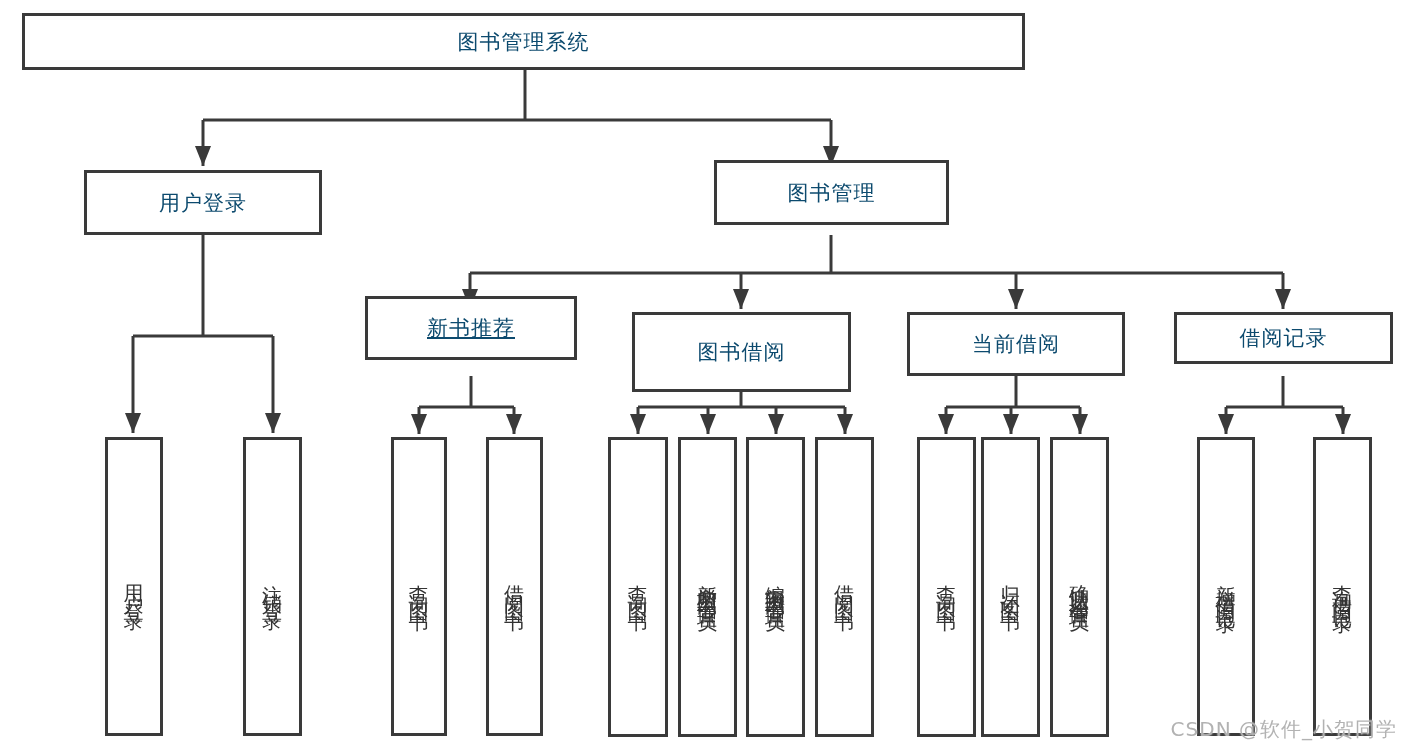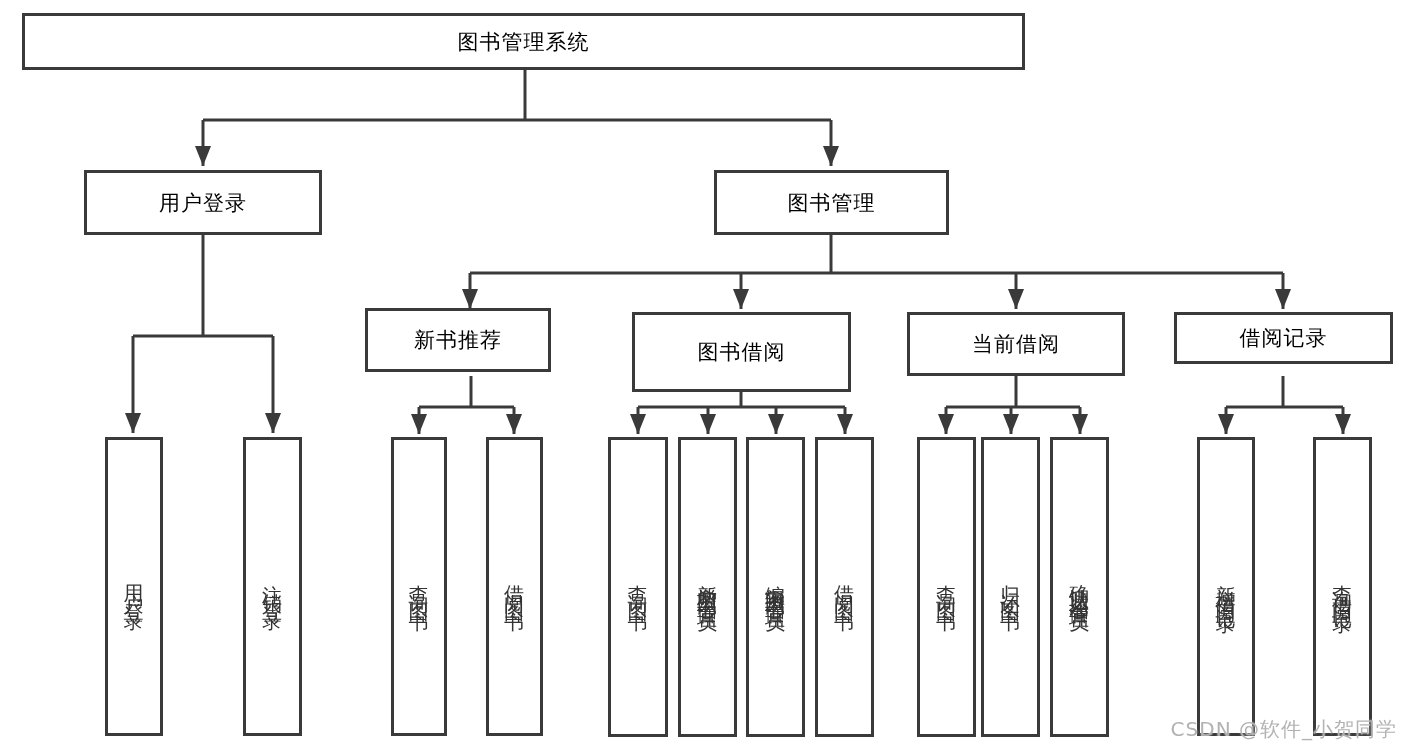--- a/index.html
+++ b/index.html
@@ -24,21 +24,21 @@
     pointer-events: none;
   }
   .node {
     position: absolute;
     box-sizing: border-box;
     border: 3px solid #3a3a3a;
     background: #ffffff;
     display: flex;
     align-items: center;
     justify-content: center;
-    color: #000000;
+    color: #0c4a6e;
     font-size: 21px;
     letter-spacing: 1px;
     z-index: 2;
   }
   .leaf {
     position: absolute;
     box-sizing: border-box;
     border: 3px solid #3a3a3a;
     background: #ffffff;
     display: flex;
@@ -118,23 +118,23 @@
       <path d="M1283,376 L1283,407"></path>
       <path d="M1226,407 L1343,407"></path>
       <path d="M1226,407 L1226,434" marker-end="url(#arrow)"></path>
       <path d="M1343,407 L1343,434" marker-end="url(#arrow)"></path>
     </g>
   </svg>
 
   <div class="node" style="left:22px; top:13px; width:1003px; height:57px;">图书管理系统</div>
 
   <div class="node" style="left:84px; top:170px; width:238px; height:65px;">用户登录</div>
-  <div class="node" style="left:714px; top:170px; width:235px; height:65px;">图书管理</div>
+  <div class="node" style="left:714px; top:160px; width:235px; height:65px;">图书管理</div>
 
-  <div class="node" style="left:365px; top:308px; width:186px; height:64px;">新书推荐</div>
+  <div class="node" style="left:365px; top:296px; width:212px; height:64px;text-decoration:underline;">新书推荐</div>
   <div class="node" style="left:632px; top:312px; width:219px; height:80px;">图书借阅</div>
   <div class="node" style="left:907px; top:312px; width:218px; height:64px;">当前借阅</div>
   <div class="node" style="left:1174px; top:312px; width:219px; height:52px;">借阅记录</div>
 
   <div class="leaf" style="left:105px; top:437px; width:58px; height:299px;">
     <span class="vtext">用户登录</span>
   </div>
   <div class="leaf" style="left:243px; top:437px; width:59px; height:299px;">
     <span class="vtext">注销登录</span>
   </div>

